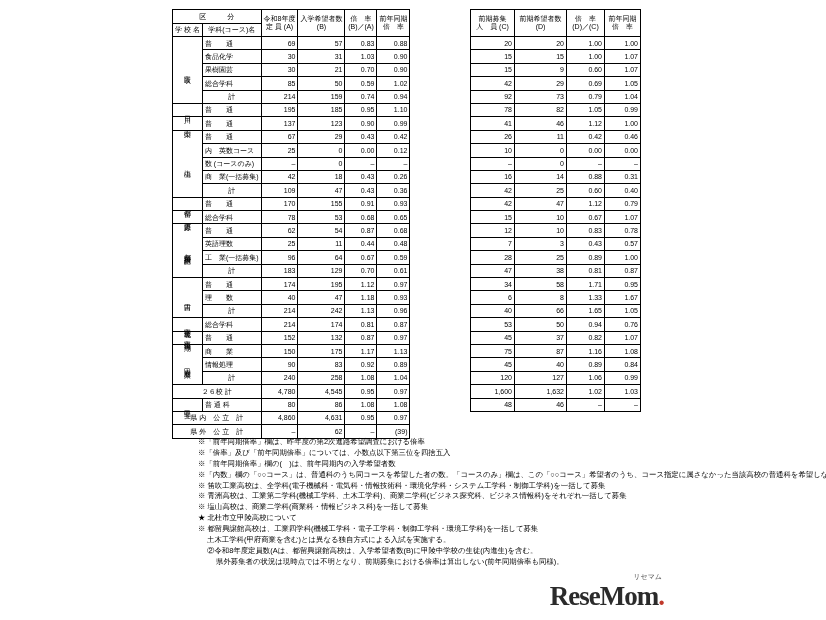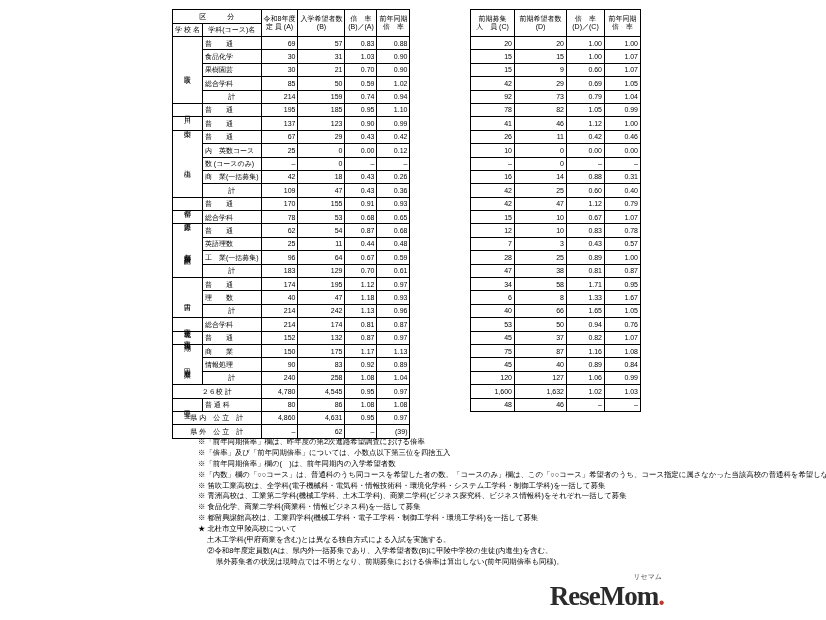--- a/index.html
+++ b/index.html
@@ -523,25 +523,25 @@
       </tbody>
   </table>
 
   <div class="notes" id="notes">
       <div>※「前年同期倍率」欄は、昨年度の第2次進路希望調査における倍率</div>
       <div>※「倍率」及び「前年同期倍率」については、小数点以下第三位を四捨五入</div>
       <div>※「前年同期倍率」欄の(　)は、前年同期内の入学希望者数</div>
       <div>※「内数」欄の「○○コース」は、普通科のうち同コースを希望した者の数。「コースのみ」欄は、この「○○コース」希望者のうち、コース指定に属さなかった当該高校の普通科を希望しない者の数</div>
       <div>※ 笛吹工業高校は、全学科(電子機械科・電気科・情報技術科・環境化学科・システム工学科・制御工学科)を一括して募集</div>
       <div>※ 青洲高校は、工業第二学科(機械工学科、土木工学科)、商業二学科(ビジネス探究科、ビジネス情報科)をそれぞれ一括して募集</div>
-      <div>※ 食品化学、商業二学科(商業科・情報ビジネス科)を一括して募集</div>
+      <div>※ 塩山高校は、商業二学科(商業科・情報ビジネス科)を一括して募集</div>
+      <div>★ 北杜市立甲陵高校について</div>
       <div>※ 都留興譲館高校は、工業四学科(機械工学科・電子工学科・制御工学科・環境工学科)を一括して募集</div>
-      <div>★ 北杜市立甲陵高校について</div>
       <div class="indent1">土木工学科(甲府商業を含む)とは異なる独自方式による入試を実施する。</div>
-      <div class="indent1">②令和8年度定員数(Aは、県内外一括募集であり、入学希望者数(B)に甲陵中学校の生徒(内進生)を含む。</div>
+      <div class="indent1">②令和8年度定員数(Aは、都留興譲館高校は、入学希望者数(B)に甲陵中学校の生徒(内進生)を含む。</div>
       <div class="indent2">県外募集者の状況は現時点では不明となり、前期募集における倍率は算出しない(前年同期倍率も同様)。</div>
     </div>
 
   <div class="logo">
     <span class="sub">リセマム</span>
     <span>ReseMom</span><span class="dot">.</span>
   </div>
 
 </div>
 

